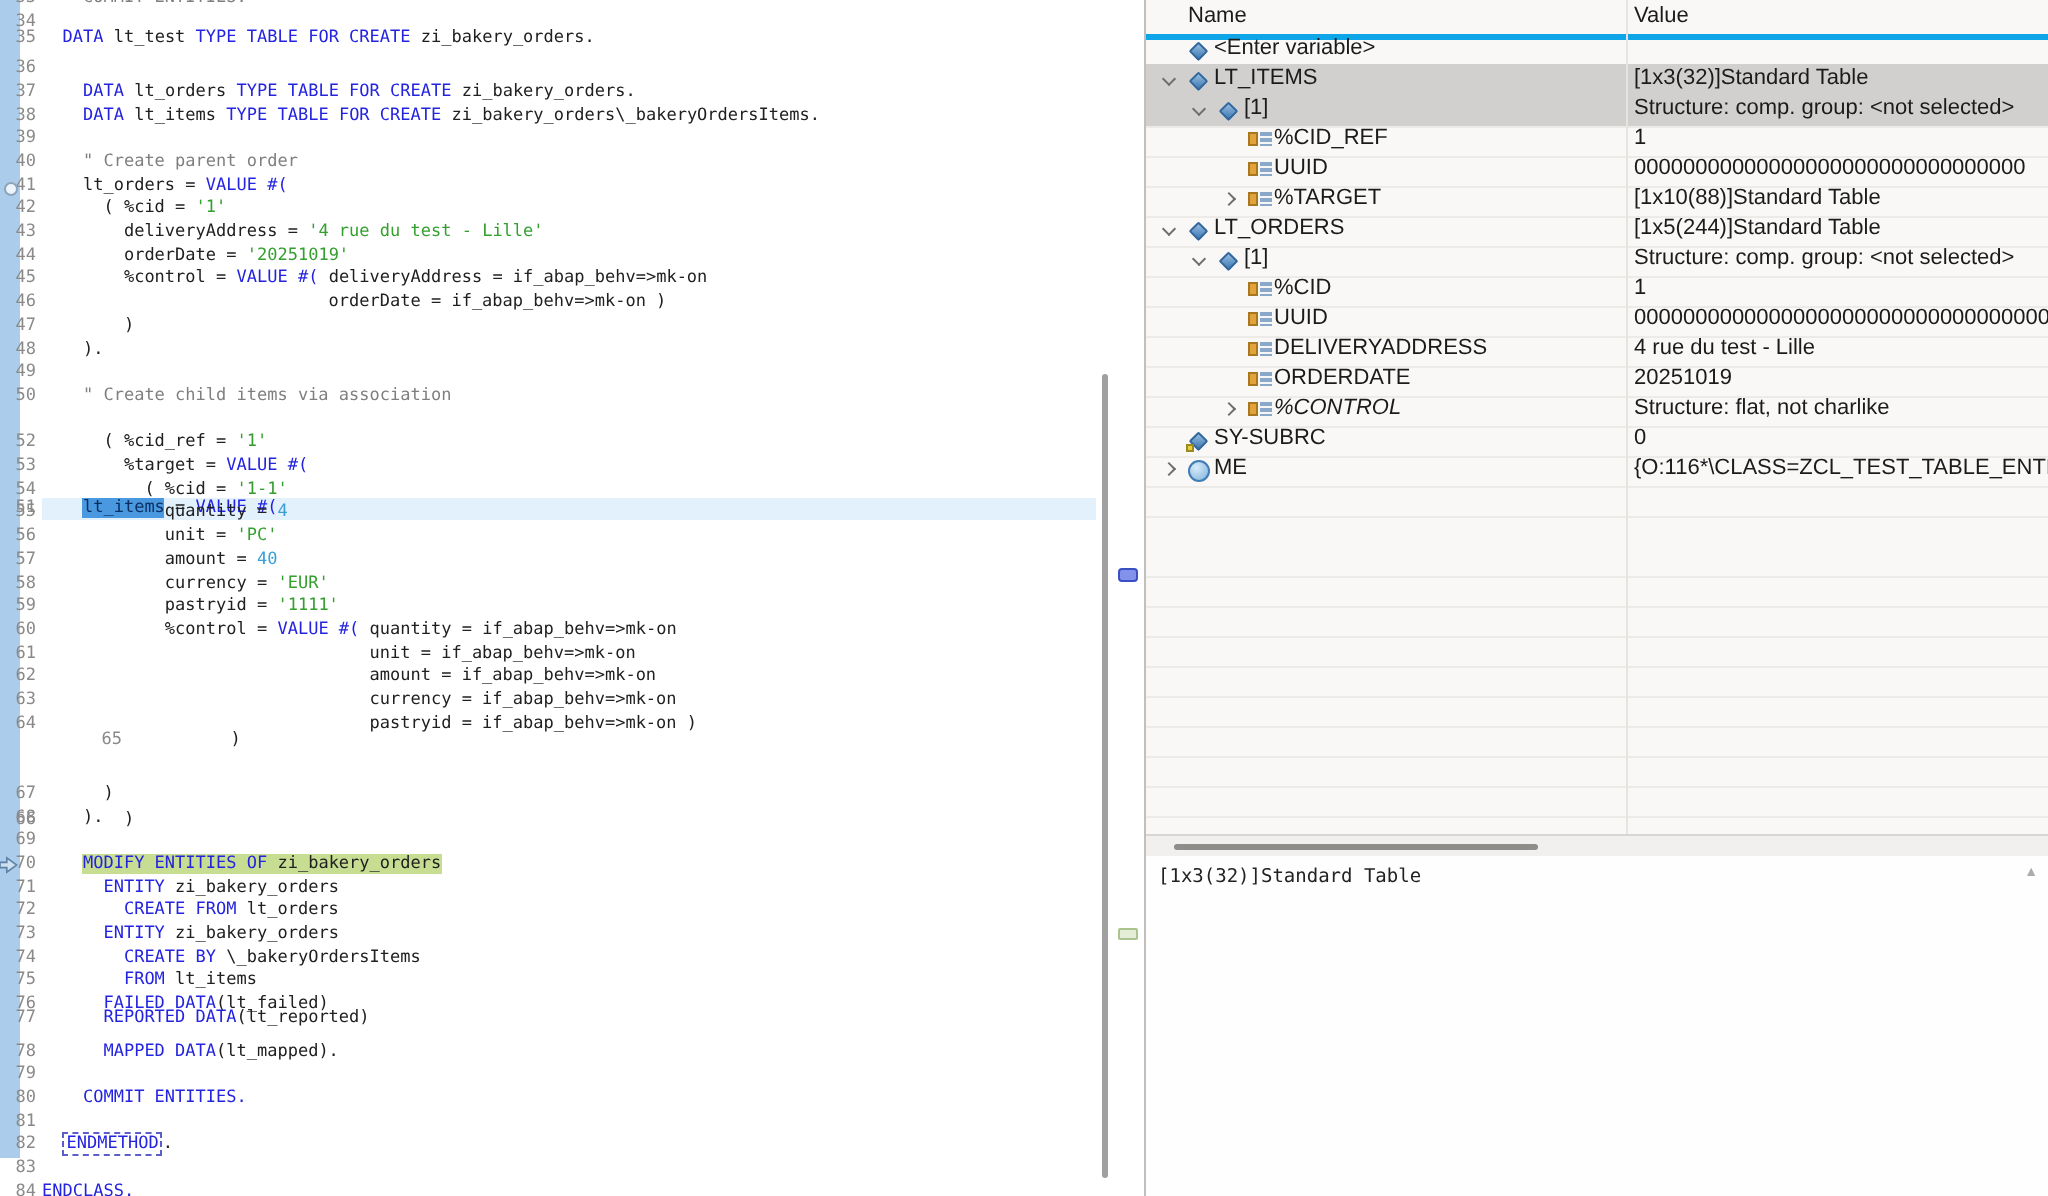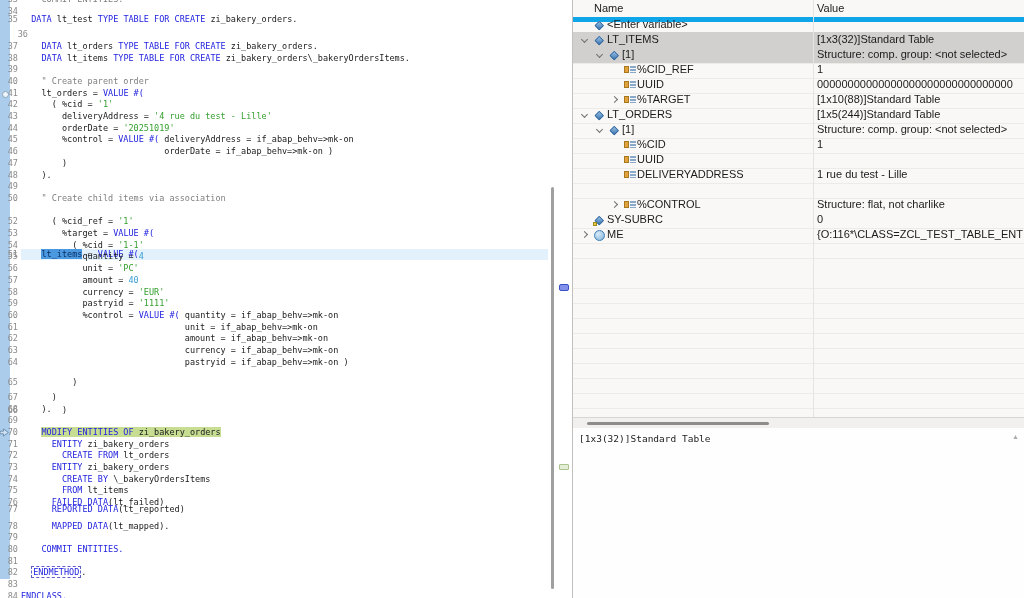--- a/index.html
+++ b/index.html
@@ -31,21 +31,21 @@
   .scroll-thumb{position:absolute;left:3px;top:187px;width:3px;height:402px;background:#a0a0a0;border-radius:2px;}
   .ruler{position:absolute;left:557px;top:0;width:15px;height:598px;background:#fff;}
   .mk-blue{position:absolute;left:2px;top:284px;width:10px;height:7px;background:#8292ea;
            border:1px solid #3b4fc4;border-radius:2px;box-sizing:border-box;}
   .mk-green{position:absolute;left:2px;top:464px;width:10px;height:6px;background:#e4eed6;
             border:1px solid #abc48e;border-radius:1px;box-sizing:border-box;}
 
   
   .vars{position:absolute;left:572px;top:0;width:452px;height:598px;background:#f9f8f6;
         border-left:1px solid #c2c0be;box-sizing:border-box;font-size:11px;color:#1b1b1b;}
-  .vhdr{position:absolute;left:0;top:0;width:100%;height:17px;border-bottom:5px solid #0ea5e9;text-decoration:underline;}
+  .vhdr{position:absolute;left:0;top:0;width:100%;height:17px;border-bottom:3px solid #0ea5e9;text-decoration:underline;}
   .h-name{position:absolute;left:21px;top:2px;}
   .h-value{position:absolute;left:244px;top:2px;}
   .coldiv{position:absolute;left:240px;top:0;width:1px;height:417px;background:#e6e4e1;z-index:1;}
   .rows{position:absolute;left:0;top:0;width:100%;height:417px;overflow:hidden;}
   .vrow{position:absolute;left:0;width:100%;height:32px;box-sizing:border-box;
         border-bottom:1px solid #edebe8;}
   .vrow.sel{background:#d2d0cf;}
   .vname{position:absolute;top:1px;white-space:nowrap;z-index:2;}
   .vval{position:absolute;left:244px;top:1px;white-space:nowrap;z-index:2;}
   .chev{position:absolute;top:5px;width:4px;height:4px;border-right:1.2px solid #6e6e6e;
@@ -91,21 +91,21 @@
           <span class="txt">    <span class="t-c">COMMIT ENTITIES.</span></span>
         </div>
         <div class="code-line" style="top: 5.7px;">
           <span class="num">34</span>
           <span class="txt"></span>
         </div>
         <div class="code-line" style="top: 14px;">
           <span class="num">35</span>
           <span class="txt">  <span class="t-k">DATA</span><span class="t-p"> lt_test </span><span class="t-k">TYPE TABLE FOR CREATE</span><span class="t-p"> zi_bakery_orders.</span></span>
         </div>
-        <div class="code-line" style="top: 29.1px; margin-left: 10px;">
+        <div class="code-line" style="top: 29.1px;">
           <span class="num">36</span>
           <span class="txt"></span>
         </div>
         <div class="code-line" style="top: 40.8px;">
           <span class="num">37</span>
           <span class="txt">    <span class="t-k">DATA</span><span class="t-p"> lt_orders </span><span class="t-k">TYPE TABLE FOR CREATE</span><span class="t-p"> zi_bakery_orders.</span></span>
         </div>
         <div class="code-line" style="top: 52.5px;">
           <span class="num">38</span>
           <span class="txt">    <span class="t-k">DATA</span><span class="t-p"> lt_items </span><span class="t-k">TYPE TABLE FOR CREATE</span><span class="t-p"> zi_bakery_orders\_bakeryOrdersItems.</span></span>
@@ -207,21 +207,21 @@
           <span class="txt">                                <span class="t-p">amount = if_abap_behv=&gt;mk-on</span></span>
         </div>
         <div class="code-line" style="top: 345px;">
           <span class="num">63</span>
           <span class="txt">                                <span class="t-p">currency = if_abap_behv=&gt;mk-on</span></span>
         </div>
         <div class="code-line" style="top: 356.7px;">
           <span class="num">64</span>
           <span class="txt">                                <span class="t-p">pastryid = if_abap_behv=&gt;mk-on )</span></span>
         </div>
-        <div class="code-line" style="top: 377px;">
+        <div class="code-line" style="top: 365px; margin-left: 43px;">
           <span class="num">65</span>
           <span class="txt">          <span class="t-p">)</span></span>
         </div>
         <div class="code-line" style="top: 377px; margin-top: 28px;">
           <span class="num">66</span>
           <span class="txt">        <span class="t-p">)</span></span>
         </div>
         <div class="code-line" style="top: 391.8px;">
           <span class="num">67</span>
           <span class="txt">      <span class="t-p">)</span></span>
@@ -360,30 +360,36 @@
           <span class="vval">Structure: comp. group: &lt;not selected&gt;</span>
         </div>
         <div class="vrow" style="top: 137px;">
           <span class="ic ic-struct" style="left: 51px;"></span>
           <span class="vname" style="left: 64px;">%CID</span>
           <span class="vval">1</span>
         </div>
         <div class="vrow" style="top: 152px;">
           <span class="ic ic-struct" style="left: 51px;"></span>
           <span class="vname" style="left: 64px;">UUID</span>
+          <span class="vval">0000000000000000000000000000000000</span>
         </div>
         <div class="vrow" style="top: 167px;">
           <span class="ic ic-struct" style="left: 51px;"></span>
           <span class="vname" style="left: 64px;">DELIVERYADDRESS</span>
-          <span class="vval">1 rue du test - Lille</span>
+          <span class="vval">4 rue du test - Lille</span>
+        </div>
+        <div class="vrow" style="top: 182px;">
+          <span class="ic ic-struct" style="left: 51px;"></span>
+          <span class="vname" style="left: 64px;">ORDERDATE</span>
+          <span class="vval">20251019</span>
         </div>
         <div class="vrow" style="top: 197px;">
           <span class="chev col" style="left: 39px;"></span>
           <span class="ic ic-struct" style="left: 51px;"></span>
-          <span class="vname" style="left: 64px;">%CONTROL</span>
+          <span class="vname" style="left: 64px; font-style: italic;">%CONTROL</span>
           <span class="vval">Structure: flat, not charlike</span>
         </div>
         <div class="vrow" style="top: 212px;">
           <span class="ic ic-diamond ic-badge" style="left: 21px;"></span>
           <span class="vname" style="left: 34px;">SY-SUBRC</span>
           <span class="vval">0</span>
         </div>
         <div class="vrow" style="top: 227px;">
           <span class="chev col" style="left: 9px;"></span>
           <span class="ic ic-object" style="left: 21px;"></span>

